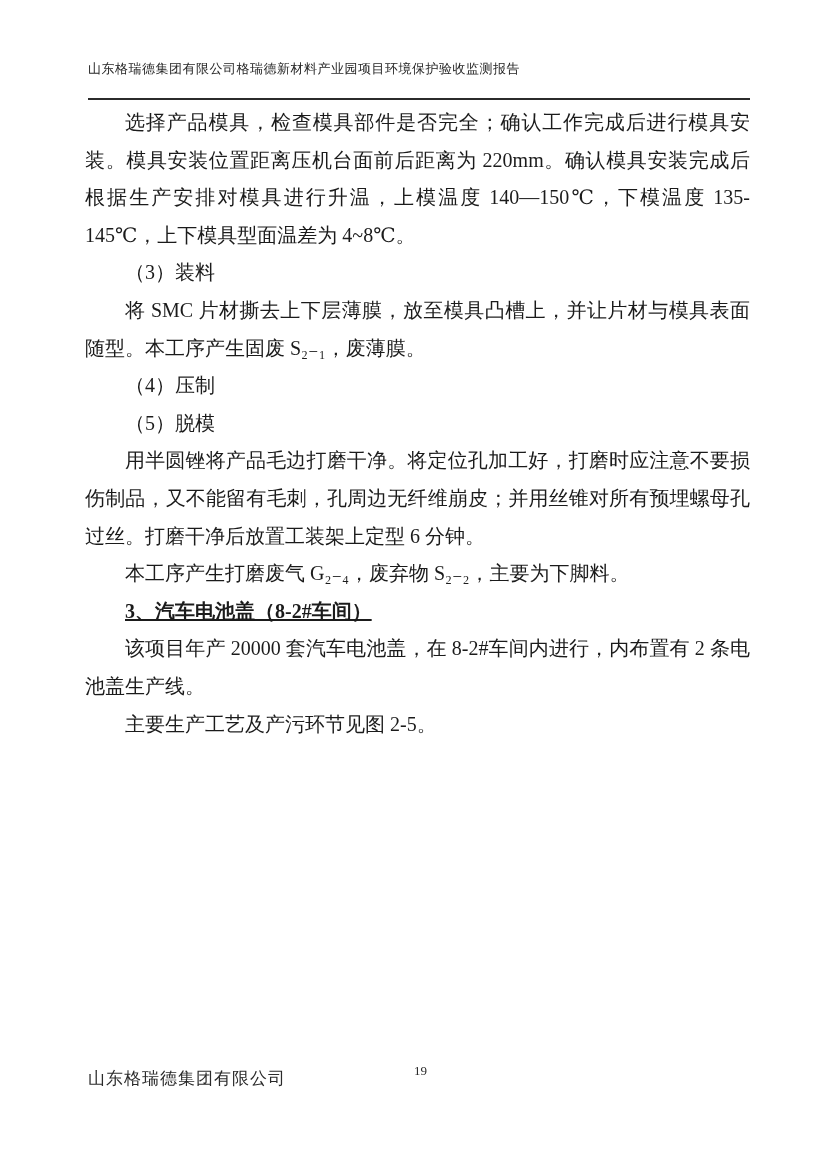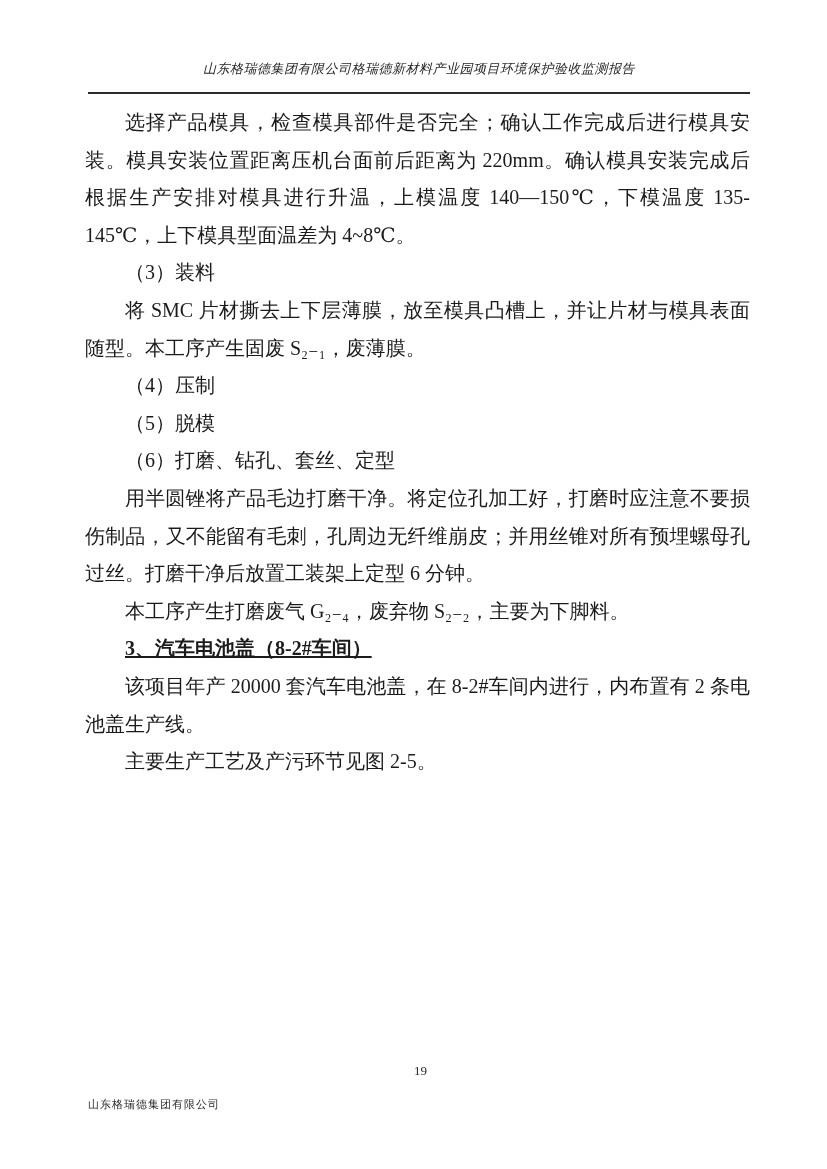--- a/index.html
+++ b/index.html
@@ -16,24 +16,22 @@
     font-family: "Liberation Serif", "DejaVu Serif", serif;
     color: #1b1b1b;
     overflow: hidden;
   }
   
   .page-header {
     position: absolute;
     left: 88px;
     right: 77px;
     top: 60px;
-    text-align: center;
     border-bottom: 2px solid #2b2b2b;
-    padding-bottom: 14px;
-    font-style: italic;
+    padding-bottom: 20px;
   }
   .header-title {
     font-size: 13px;
     letter-spacing: 0.5px;
     color: #262626;
     white-space: nowrap;
   }
   
   .doc-body {
     position: absolute;
@@ -58,42 +56,41 @@
     left: 91px;
     right: 77px;
     top: 1063px;
     text-align: center;
     font-size: 13px;
     color: #2a2a2a;
   }
   .footer-company {
     position: absolute;
     left: 88px;
-    top: 1097px;
-    font-size: 11px;
+    top: 1067px;
+    font-size: 17px;
     letter-spacing: 1px;
     color: #2a2a2a;
   }
 </style>
 </head>
 <body>
 
 <div class="page">
 
   <header class="page-header">
     <div class="header-title">山东格瑞德集团有限公司格瑞德新材料产业园项目环境保护验收监测报告</div>
   </header>
 
   <main class="doc-body">
     <p>选择产品模具，检查模具部件是否完全；确认工作完成后进行模具安装。模具安装位置距离压机台面前后距离为 220mm。确认模具安装完成后根据生产安排对模具进行升温，上模温度 140—150℃，下模温度 135-145℃，上下模具型面温差为 4~8℃。</p>
     <p>（3）装料</p>
     <p>将 SMC 片材撕去上下层薄膜，放至模具凸槽上，并让片材与模具表面随型。本工序产生固废 S₂₋₁，废薄膜。</p>
     <p>（4）压制</p>
     <p>（5）脱模</p>
-    <p>（6）打磨、钻孔、套丝、定型</p>
     <p>用半圆锉将产品毛边打磨干净。将定位孔加工好，打磨时应注意不要损伤制品，又不能留有毛刺，孔周边无纤维崩皮；并用丝锥对所有预埋螺母孔过丝。打磨干净后放置工装架上定型 6 分钟。</p>
     <p>本工序产生打磨废气 G₂₋₄，废弃物 S₂₋₂，主要为下脚料。</p>
     <p class="heading-bold">3、汽车电池盖（8-2#车间）</p>
     <p>该项目年产 20000 套汽车电池盖，在 8-2#车间内进行，内布置有 2 条电池盖生产线。</p>
     <p>主要生产工艺及产污环节见图 2-5。</p>
   </main>
 
   <div class="page-number">19</div>
 
   <div class="footer-company">山东格瑞德集团有限公司</div>

